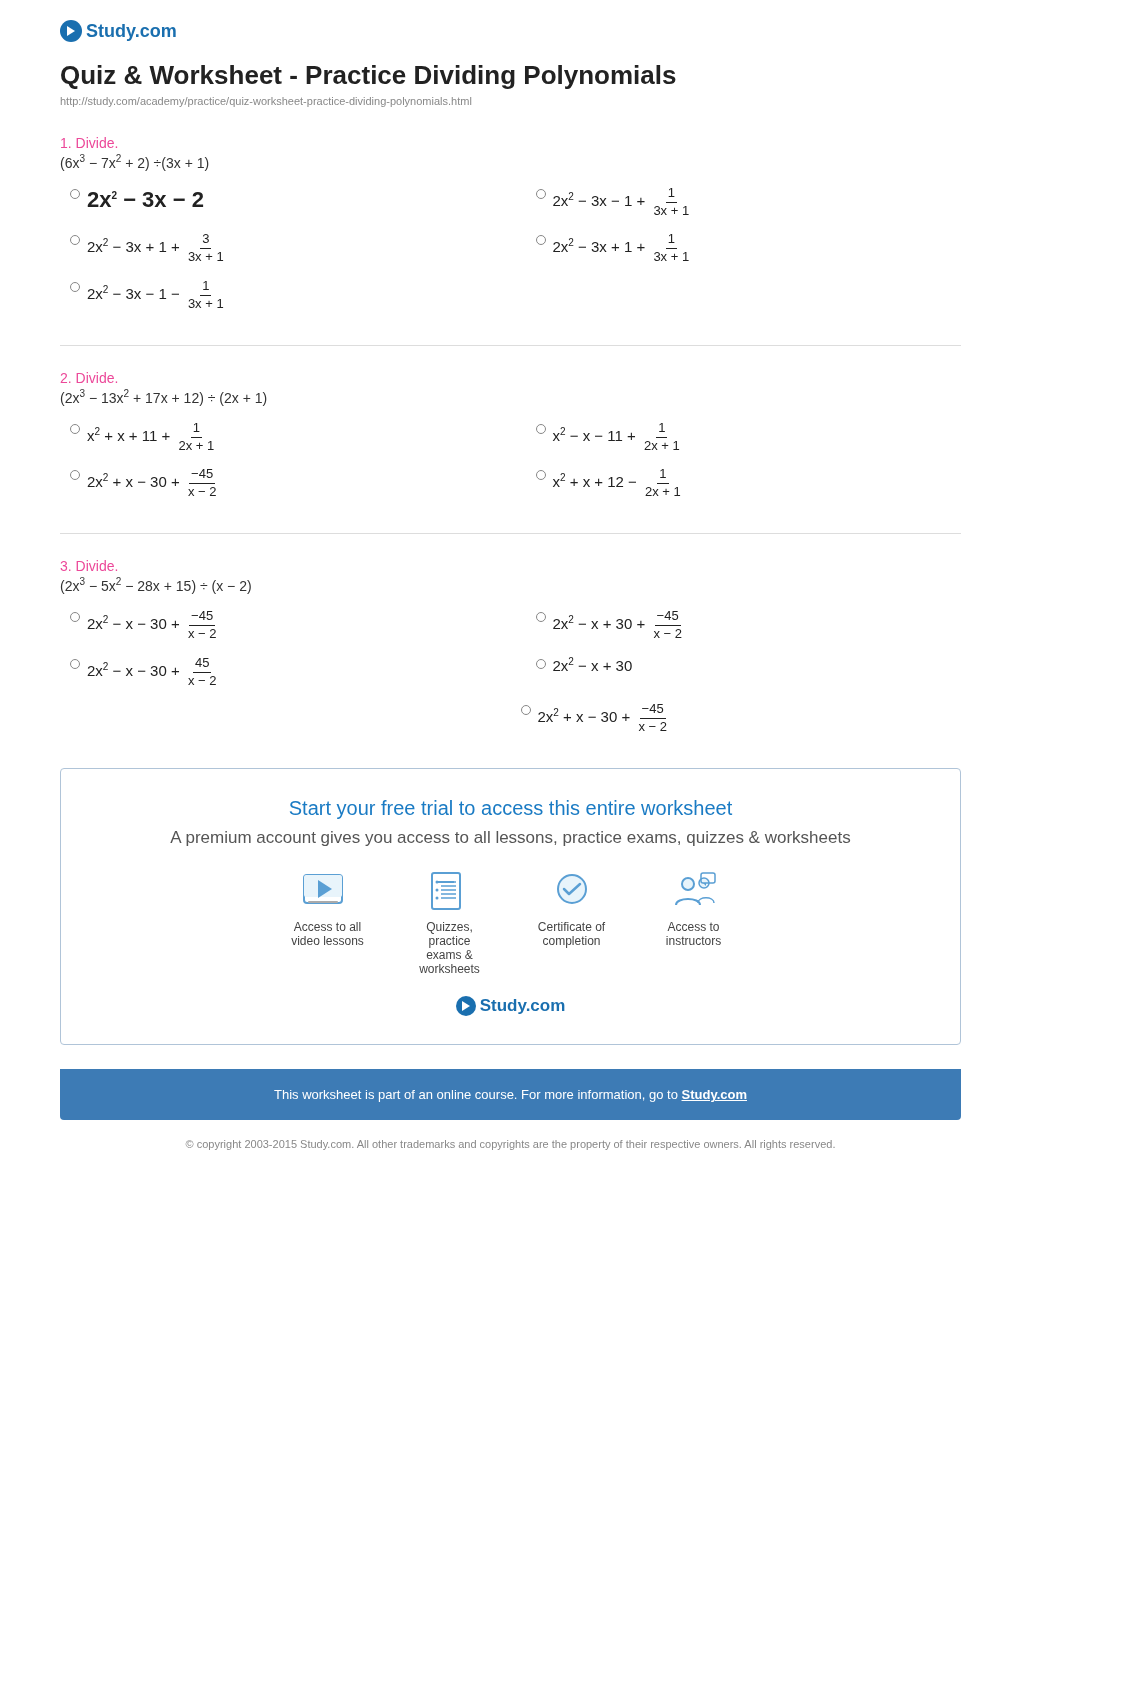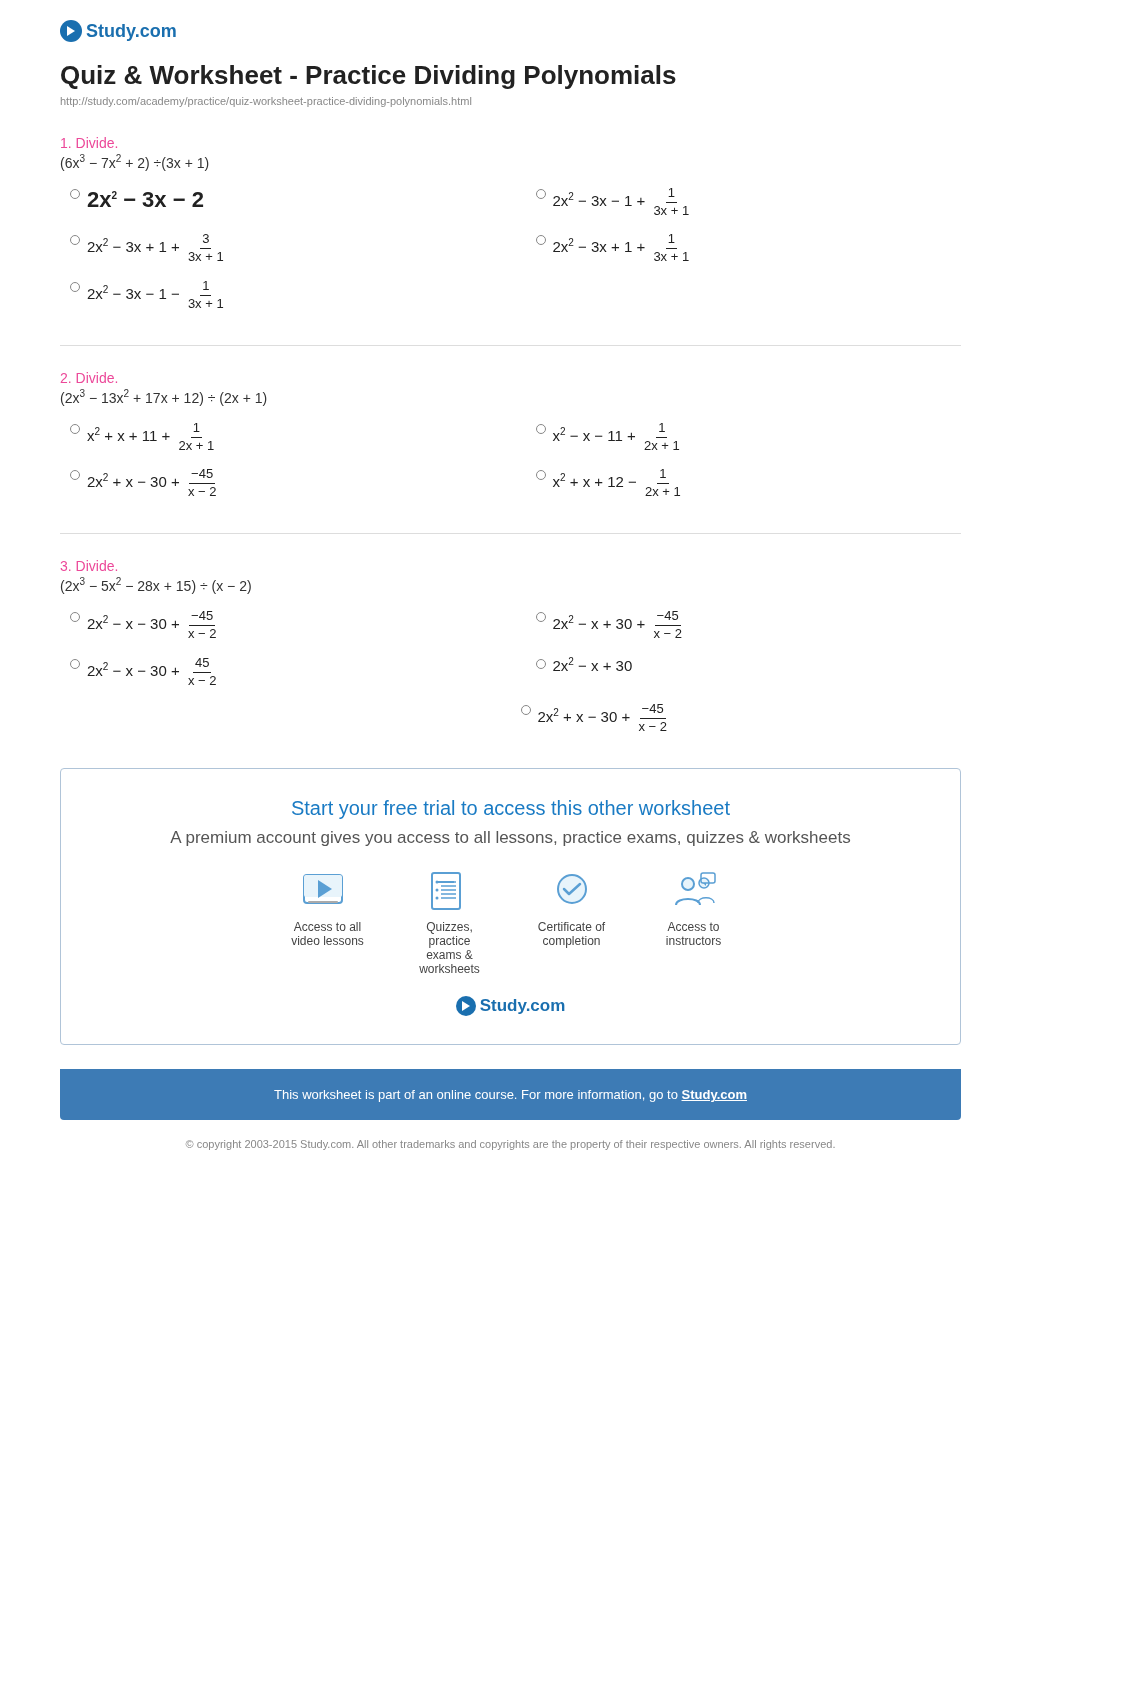--- a/index.html
+++ b/index.html
@@ -393,21 +393,21 @@
           <span class="fraction">
             <span class="fraction-num">−45</span>
             <span class="fraction-den">x − 2</span>
           </span>
         </span>
       </div>
     </div>
   </div>
 
   <div class="trial-box">
-    <div class="trial-title">Start your free trial to access this other worksheet</div>
+    <div class="trial-title">Start your free trial to access this entire worksheet</div>
     <div class="trial-subtitle">A premium account gives you access to all lessons, practice exams, quizzes &amp; worksheets</div>
 
     <div class="trial-features">
 
       <div class="trial-feature">
         <div class="feature-icon">
           <svg width="52" height="40" viewBox="0 0 52 40" fill="none">
             <rect x="2" y="4" width="38" height="28" rx="3" stroke="#5a9fd4" stroke-width="2" fill="none"></rect>
             <rect x="2" y="4" width="38" height="22" rx="2" fill="#e8f4fb"></rect>
             <polygon points="16,9 30,18 16,27" fill="#5a9fd4"></polygon>

